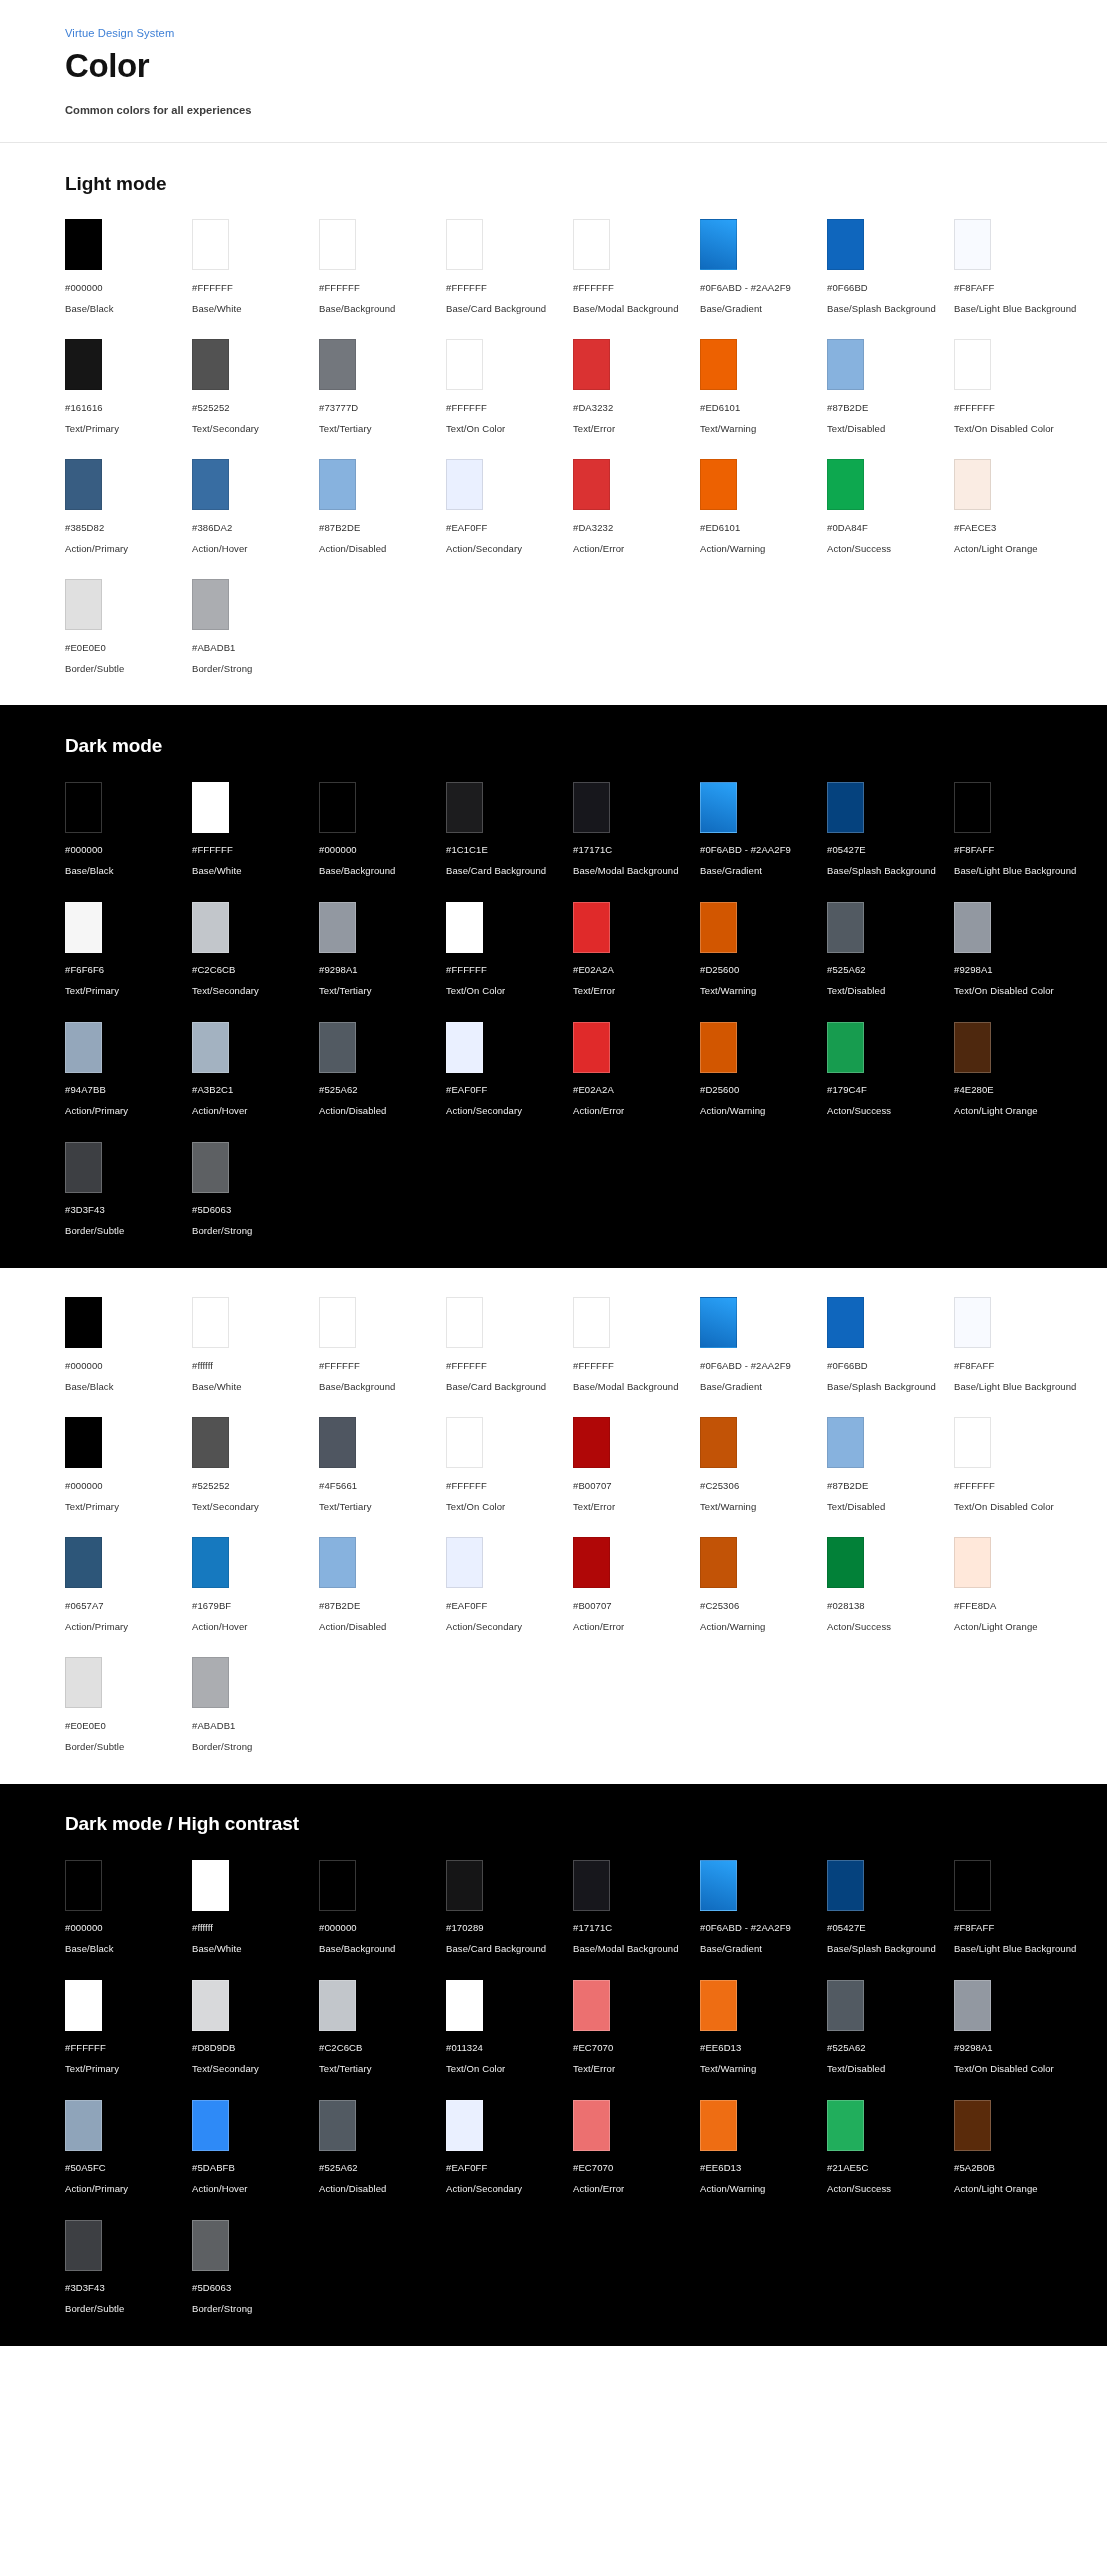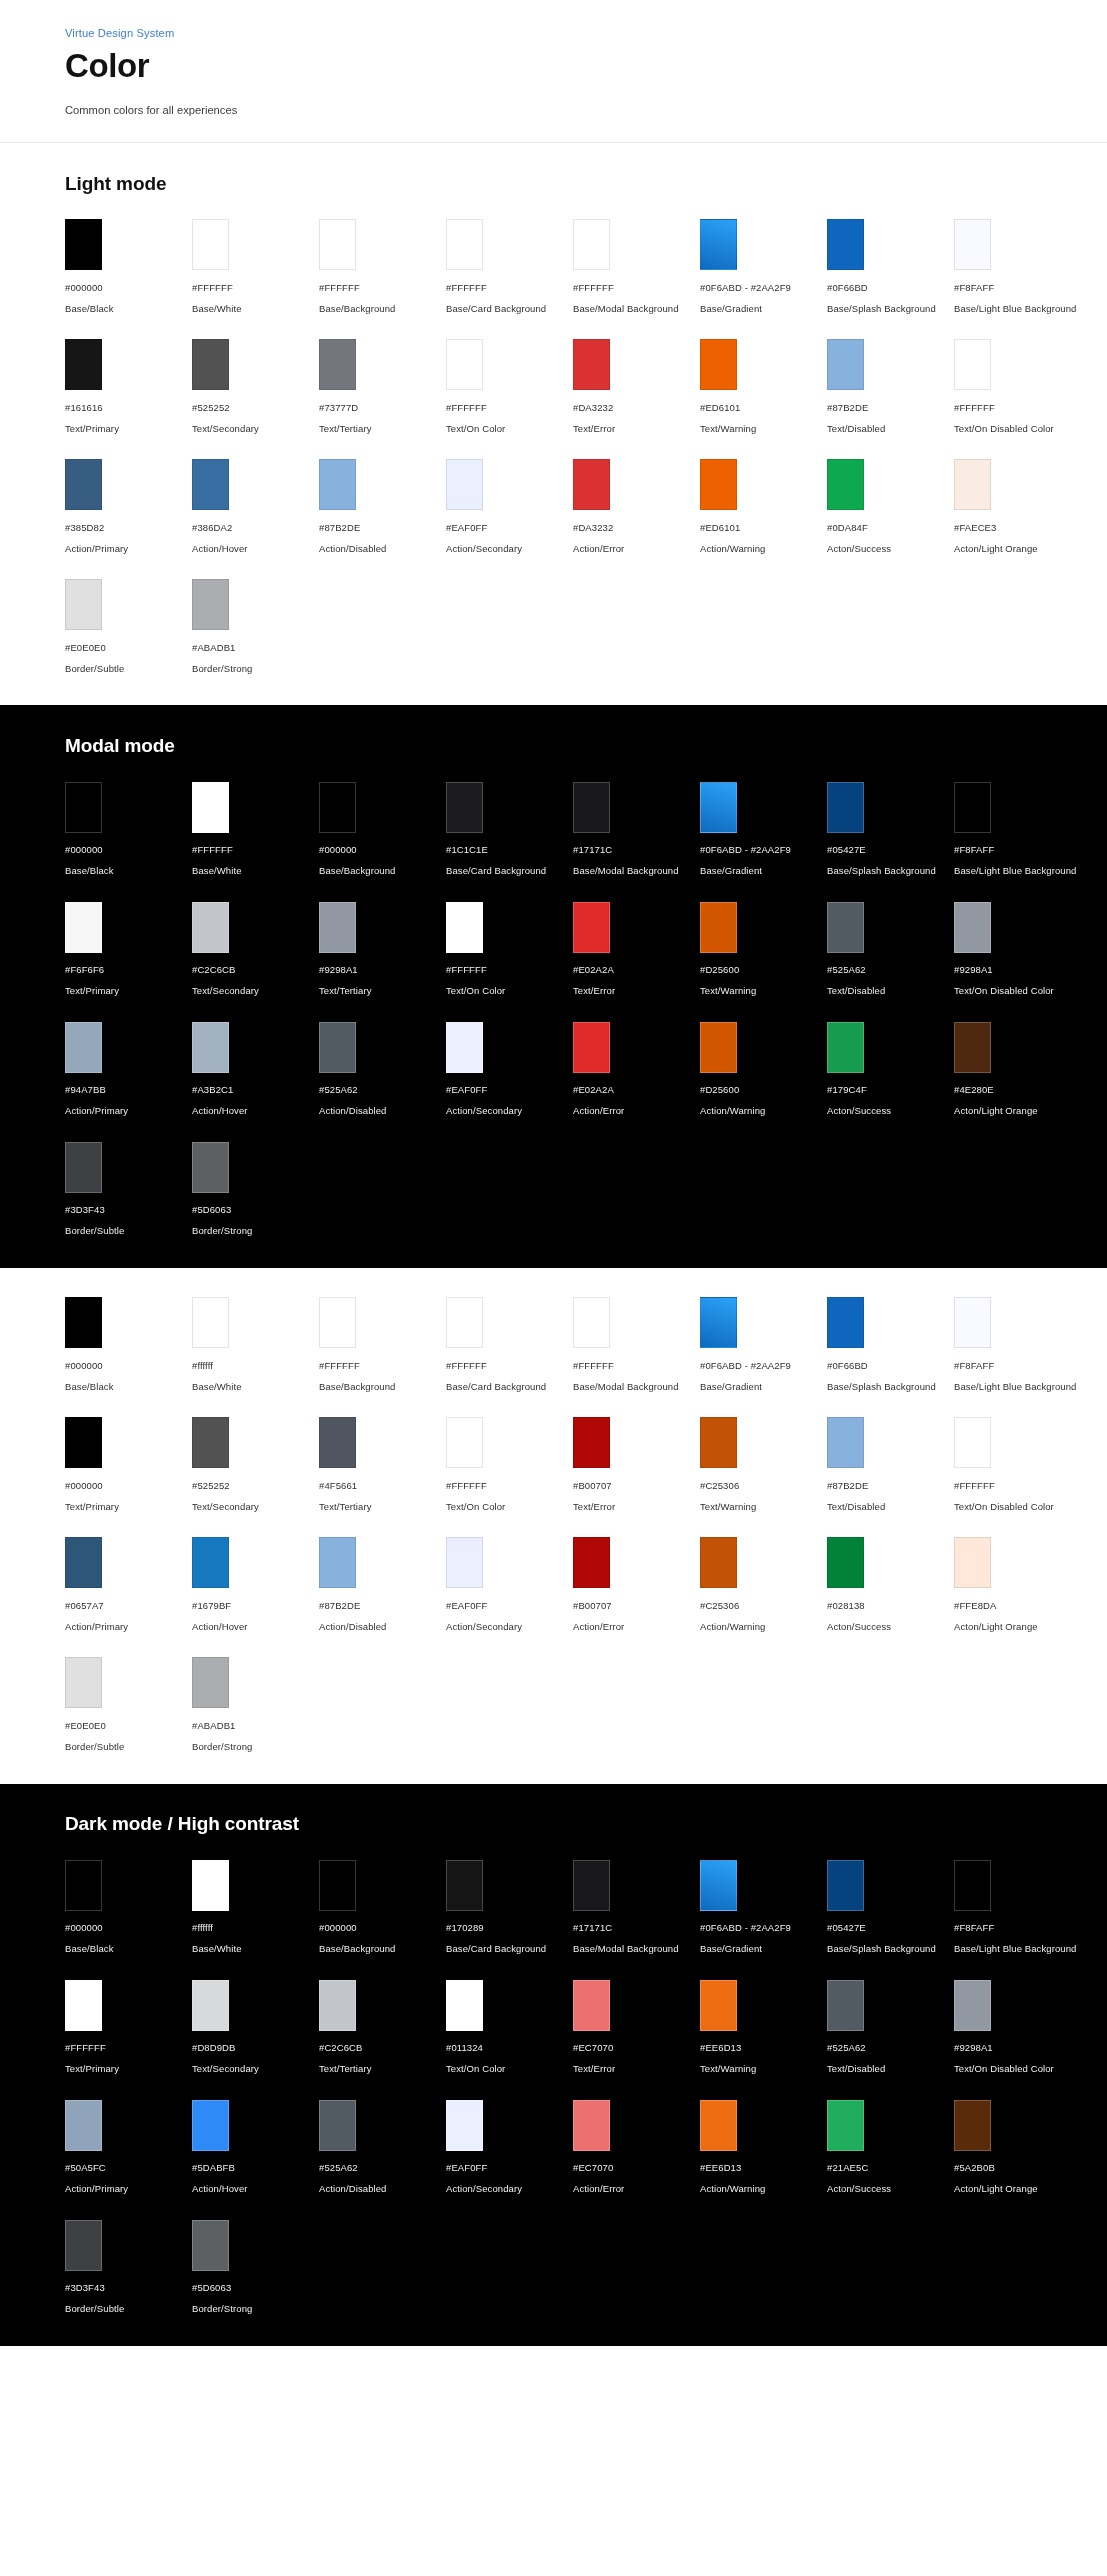--- a/index.html
+++ b/index.html
@@ -34,21 +34,21 @@
   .page-title {
     font-size: 33px;
     font-weight: 700;
     color: #121212;
     margin: 0 0 19.7px 0;
     line-height: 1.06;
     letter-spacing: -0.4px;
   }
   .page-subtitle {
     font-size: 11.2px;
-    font-weight: 400;
+    font-weight: 700;
     color: #3c3c3c;
     margin: 0;
     line-height: 1.3;
   }
 
   
   .section {
     padding: 29.5px 0 31px 65px;
   }
   .section.light  { background: #ffffff; }
@@ -249,21 +249,21 @@
             <div class="swatch-token">Border/Subtle</div>
           </div>
           <div class="swatch-cell">
             <div class="swatch-chip" style="background-color: rgb(171, 173, 177);"></div>
             <div class="swatch-hex">#ABADB1</div>
             <div class="swatch-token">Border/Strong</div>
           </div>
         </div>
       </section>
       <section class="section dark">
-        <h2 class="section-title">Modal mode</h2>
+        <h2 class="section-title">Dark mode</h2>
         <div class="swatch-grid">
           <div class="swatch-cell">
             <div class="swatch-chip" style="background-color: rgb(0, 0, 0);"></div>
             <div class="swatch-hex">#000000</div>
             <div class="swatch-token">Base/Black</div>
           </div>
           <div class="swatch-cell">
             <div class="swatch-chip" style="background-color: rgb(255, 255, 255);"></div>
             <div class="swatch-hex">#FFFFFF</div>
             <div class="swatch-token">Base/White</div>

